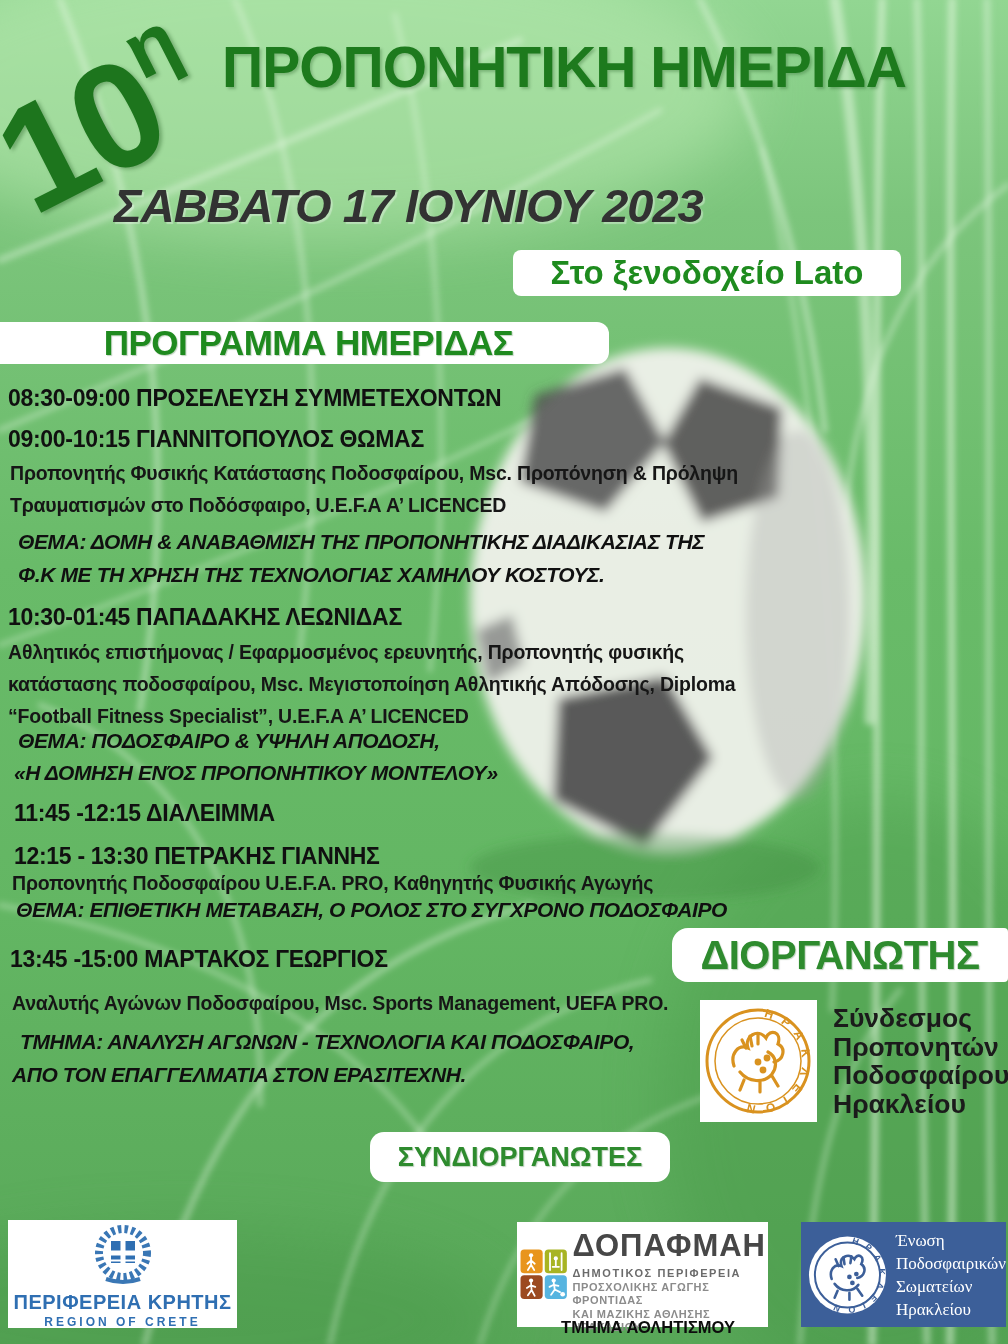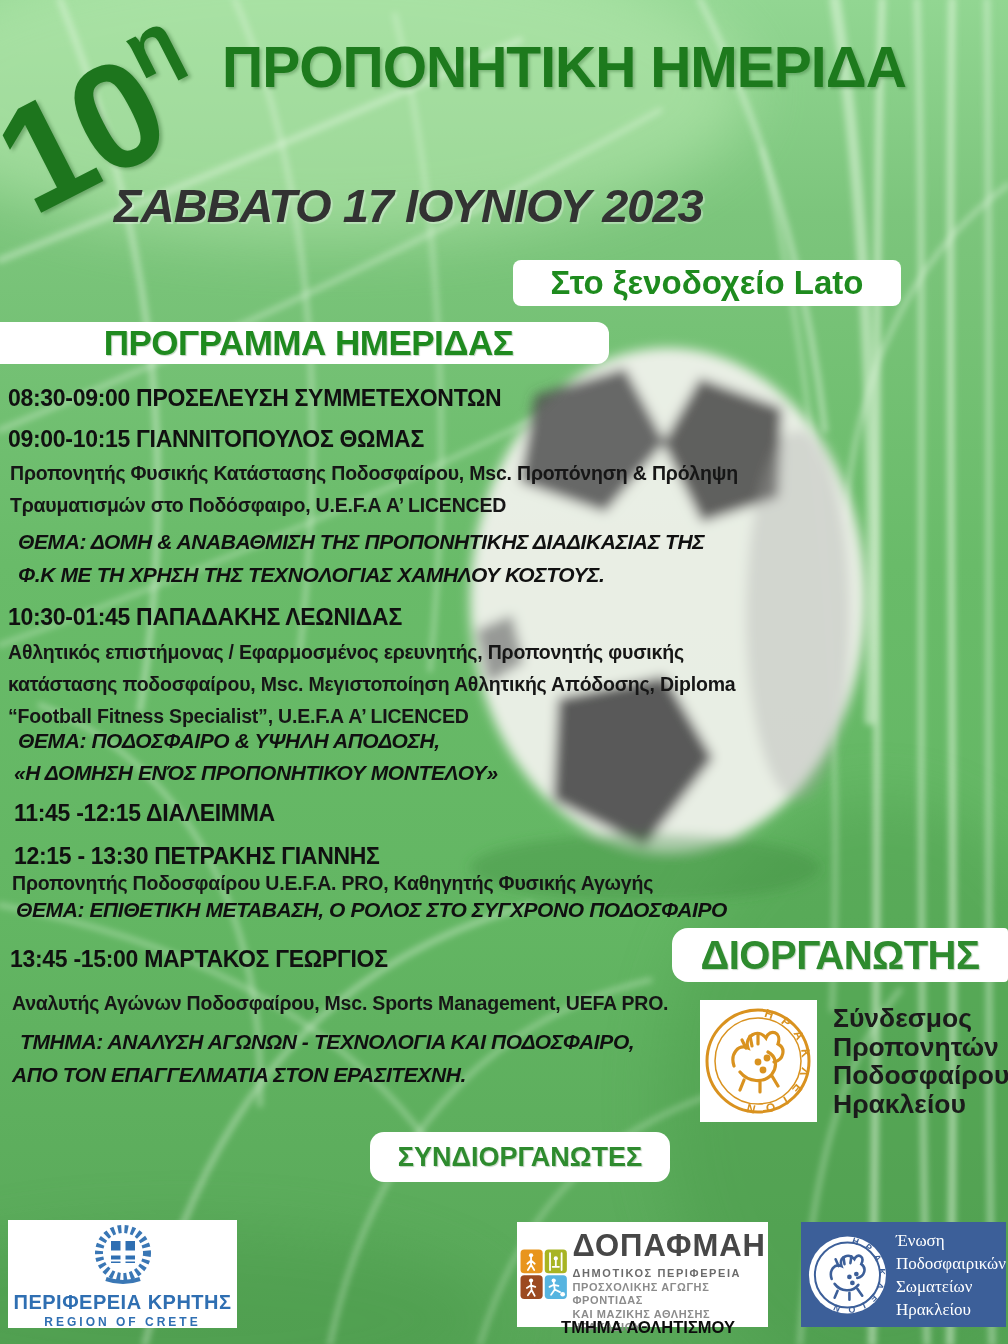--- a/index.html
+++ b/index.html
@@ -15,21 +15,21 @@
            font-weight:800;font-size:150px;line-height:150px;letter-spacing:-4px;
            text-shadow:2px 3px 4px rgba(0,60,0,.3);}
   .edition .sup{font-size:80px;vertical-align:72px;letter-spacing:0;}
   .title1{left:222px;top:34px;font-size:57px;font-weight:800;color:#1d7a1d;letter-spacing:-1px;
           text-shadow:2px 2px 3px rgba(0,60,0,.25);}
   .title2{left:184px;top:116px;font-size:36px;font-weight:800;color:#1d7a1d;letter-spacing:-.5px;
           text-shadow:1px 2px 2px rgba(0,60,0,.25);}
   .dateline{left:114px;top:178px;font-size:47px;font-weight:800;font-style:italic;color:#323232;
             letter-spacing:-1px;text-shadow:2px 2px 1px rgba(255,255,255,.35);}
   .band{background:#ffffff;display:flex;align-items:center;justify-content:center;}
-  .venue-band{left:513px;top:250px;width:388px;height:46px;border-radius:8px;margin-top:10px;}
+  .venue-band{left:513px;top:250px;width:388px;height:46px;border-radius:8px;}
   .venue-band span{font-size:33px;font-weight:800;color:#1e8b1e;}
   .program-band{left:0;top:322px;width:609px;height:42px;border-radius:0 12px 12px 0;}
   .program-band span{font-size:35px;font-weight:800;color:#1f8a1f;letter-spacing:-.5px;
                      text-shadow:1px 1px 1px rgba(0,80,0,.25);margin-left:8px;}
   
   .sch-h{font-size:23px;font-weight:800;color:#101010;letter-spacing:-.3px;}
   .sch-b{font-size:19.5px;font-weight:700;color:#161616;letter-spacing:-.2px;}
   .sch-t{font-size:21px;font-weight:800;font-style:italic;color:#101010;letter-spacing:-.4px;}
   
   .org-band{left:672px;top:928px;width:336px;height:54px;border-radius:16px 4px 4px 16px;}

